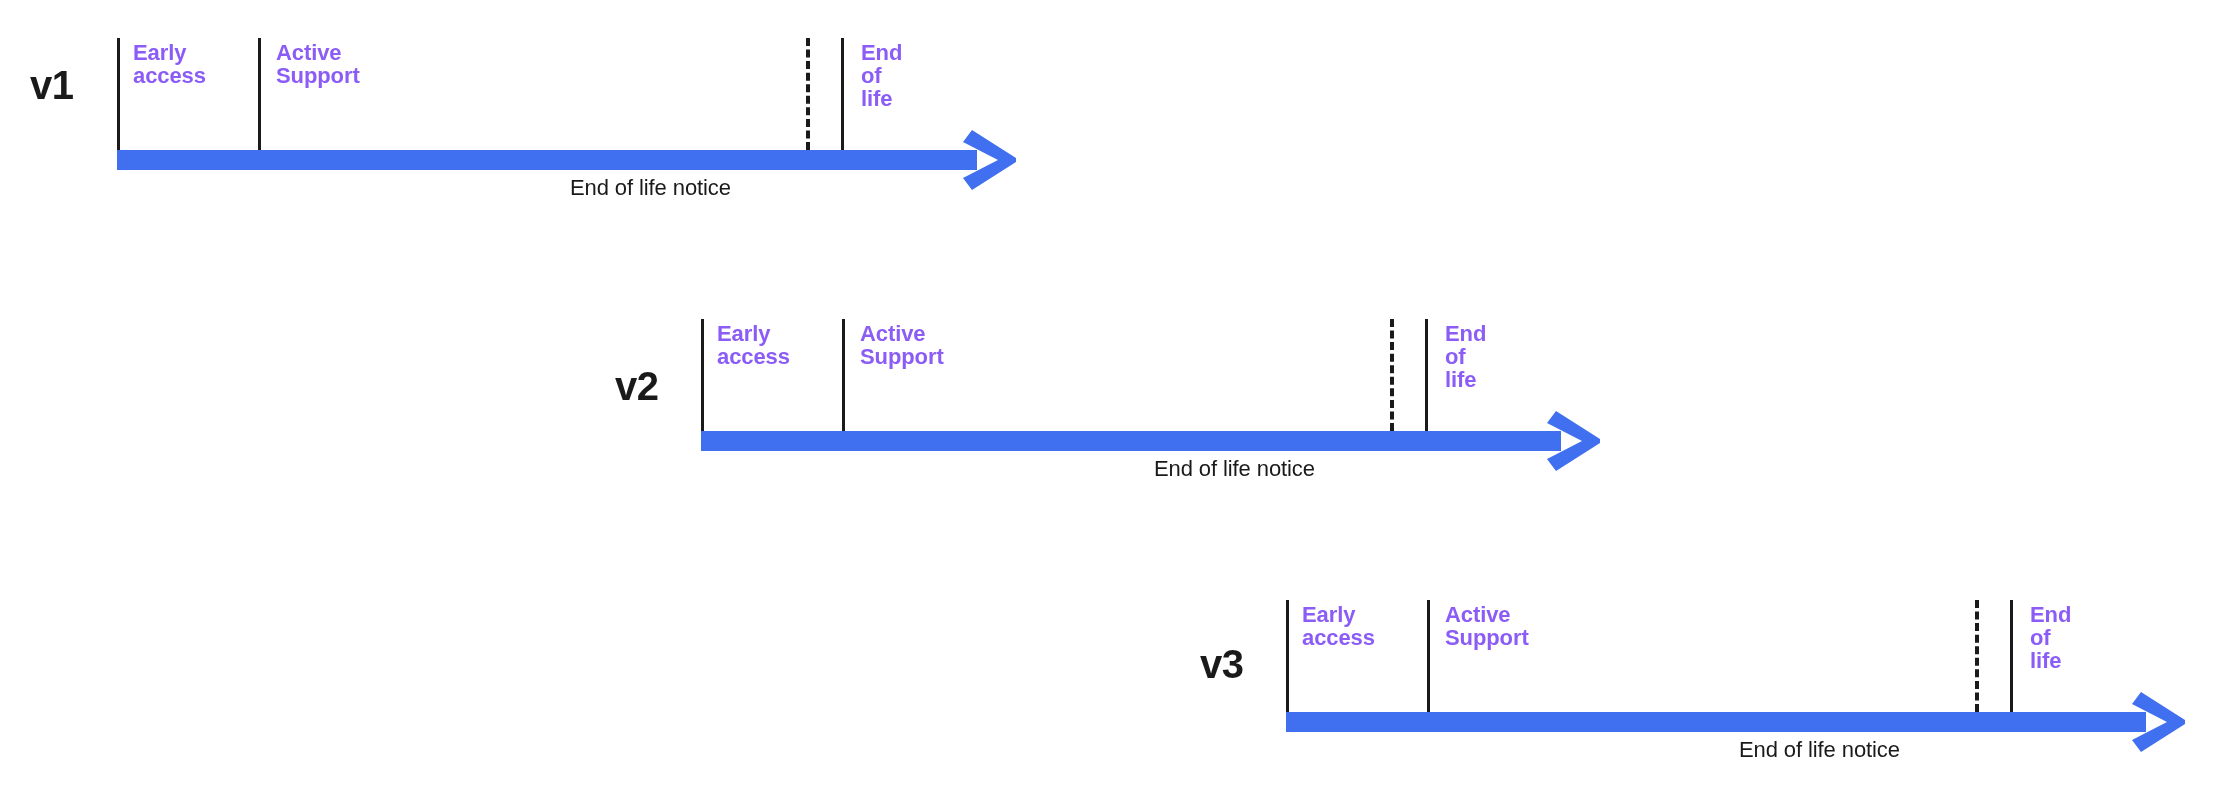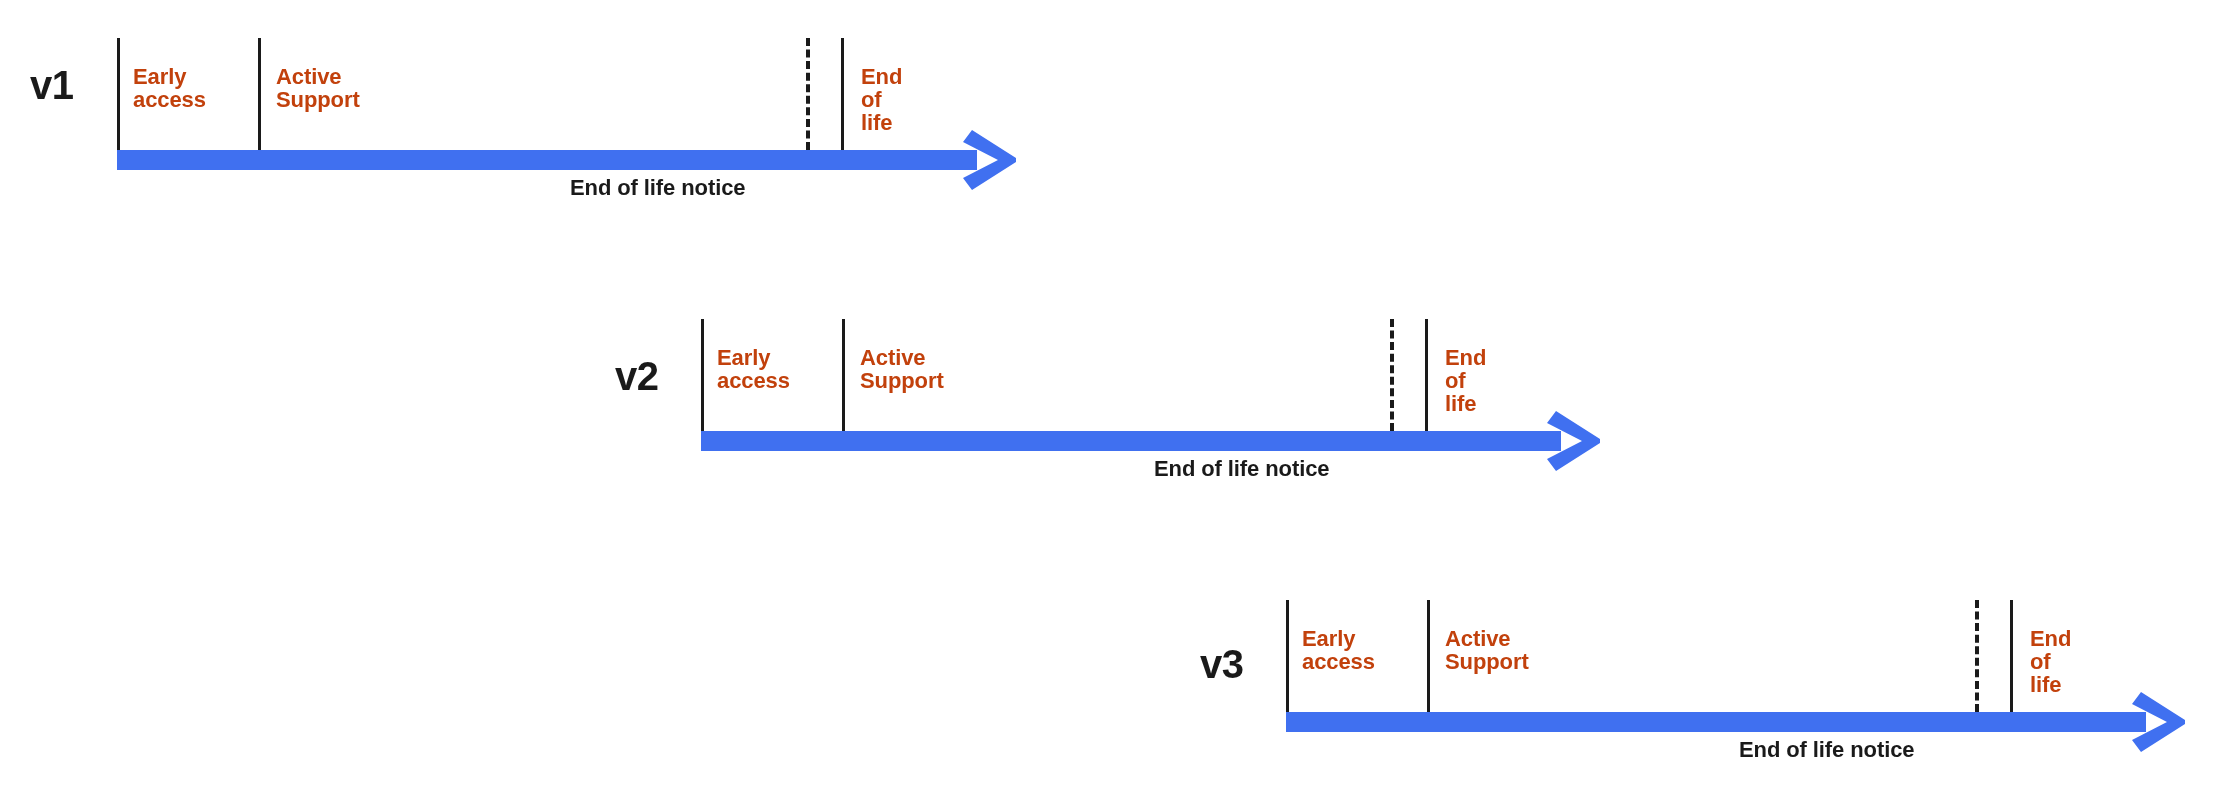--- a/index.html
+++ b/index.html
@@ -52,45 +52,44 @@
     position: absolute;
     width: 0;
     border-left: 4px dashed #1a1a1a;
   }
 
   
   .phase-label {
     position: absolute;
     font-size: 22px;
     font-weight: 700;
-    color: #c2410c;
+    color: #8b5cf6;
     line-height: 23px;
     white-space: pre-line;
     letter-spacing: -0.1px;
-    margin-top: 24px;
   }
 
   
   .lifecycle-bar {
     position: absolute;
     height: 20px;
     background: #4070f0;
   }
 
   
   .arrow-head {
     position: absolute;
     overflow: visible;
   }
 
   
   .bar-caption {
     position: absolute;
     font-size: 22px;
-    font-weight: 700;
+    font-weight: 400;
     color: #1a1a1a;
     line-height: 26px;
     white-space: nowrap;
     letter-spacing: -0.1px;
   }
 </style>
 </head>
 <body>
 
 <div id="diagram">
@@ -104,21 +103,21 @@
 access</div>
       <div class="phase-label" style="left: 276px; top: 41px;">Active Support</div>
       <div class="phase-label" style="left: 861px; top: 41px;">End of life</div>
       <div class="lifecycle-bar" style="left: 117px; top: 150px; width: 860px; background: rgb(64, 112, 240);"></div>
       <div class="arrow-head" style="left: 960px; top: 128px;"><svg width="62" height="64" viewBox="0 0 62 64" xmlns="http://www.w3.org/2000/svg">
           <path d="M12 2 L56 30 L56 34 L12 62 L3 50 L38 32 L3 14 Z" fill="#4070f0"></path>
         </svg></div>
       <div class="bar-caption" style="left: 570px; top: 175px;">End of life notice</div>
     </div>
     <div class="timeline-row">
-      <div class="version-label" style="left: 615px; top: 356px;">v2</div>
+      <div class="version-label" style="left: 615px; top: 366px;">v2</div>
       <div class="phase-divider" style="left: 701px; top: 319px; height: 112px;"></div>
       <div class="phase-divider" style="left: 842px; top: 319px; height: 112px;"></div>
       <div class="phase-divider" style="left: 1425px; top: 319px; height: 112px;"></div>
       <div class="notice-marker" style="left: 1390px; top: 319px; height: 112px;"></div>
       <div class="phase-label" style="left: 717px; top: 322px;">Early
 access</div>
       <div class="phase-label" style="left: 860px; top: 322px;">Active Support</div>
       <div class="phase-label" style="left: 1445px; top: 322px;">End of life</div>
       <div class="lifecycle-bar" style="left: 701px; top: 431px; width: 860px; background: rgb(64, 112, 240);"></div>
       <div class="arrow-head" style="left: 1544px; top: 409px;"><svg width="62" height="64" viewBox="0 0 62 64" xmlns="http://www.w3.org/2000/svg">

